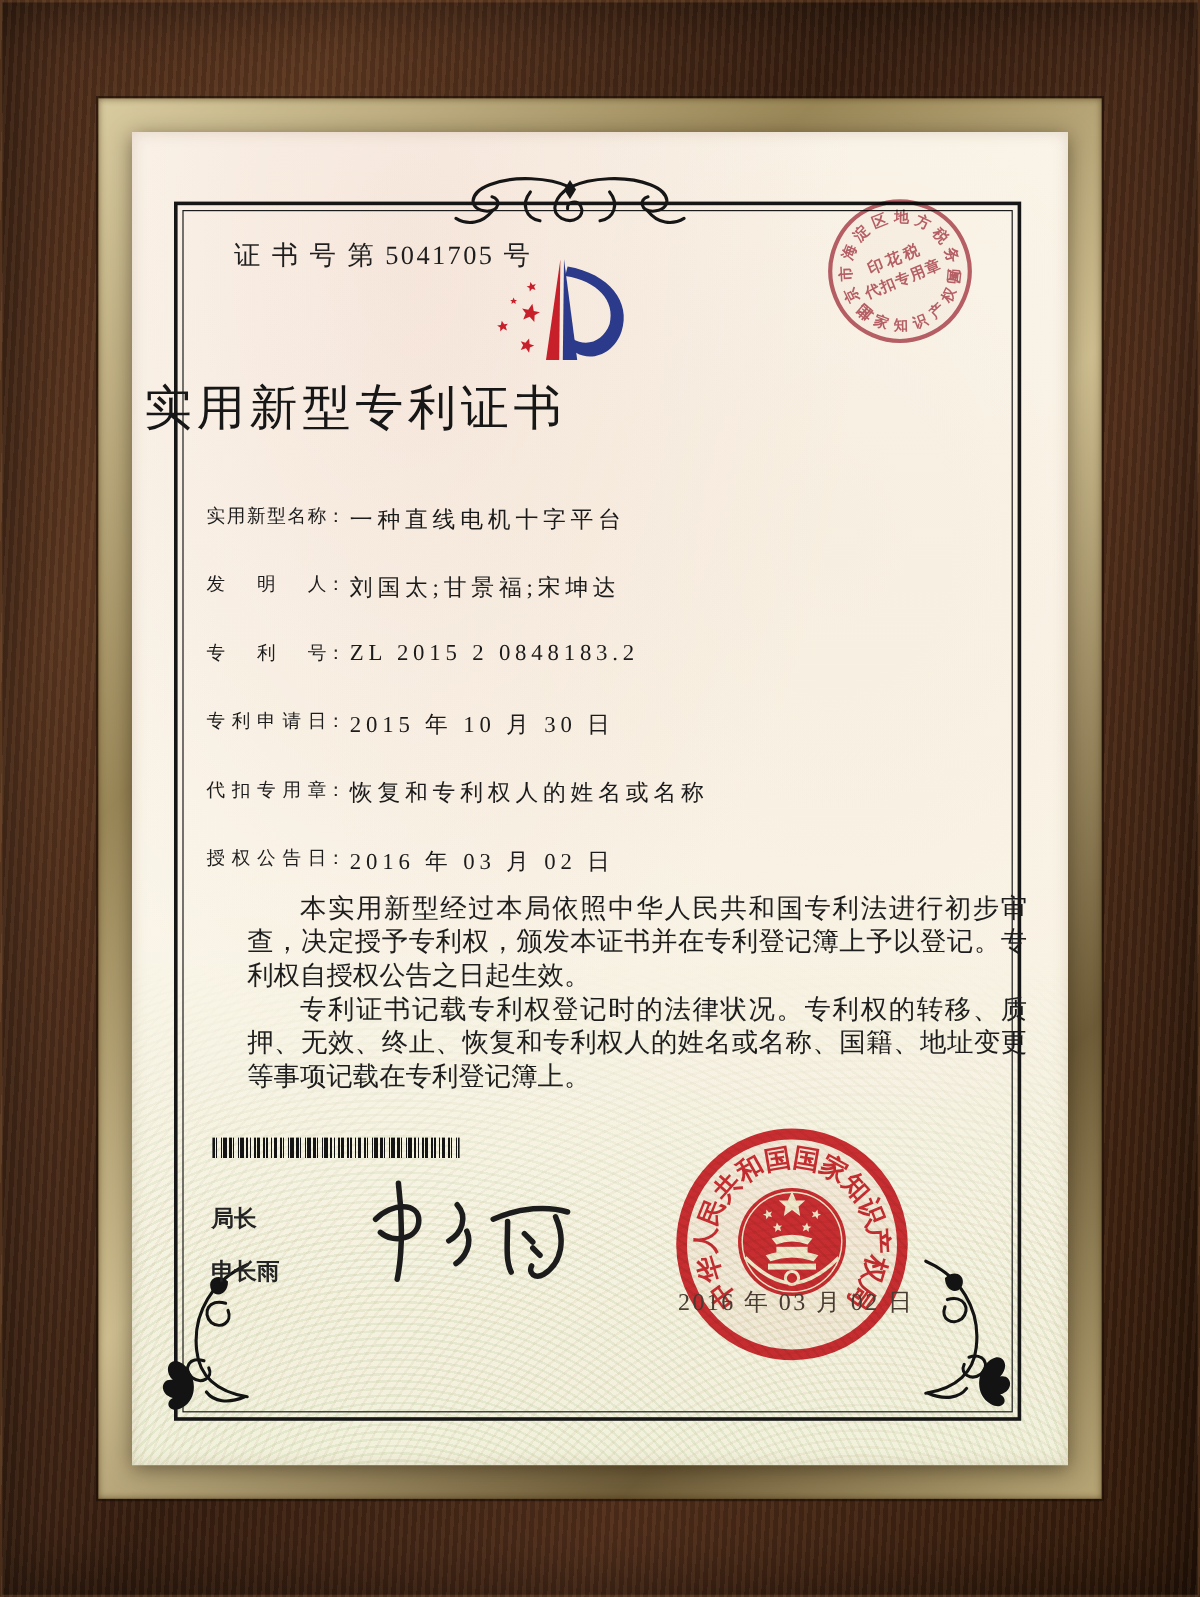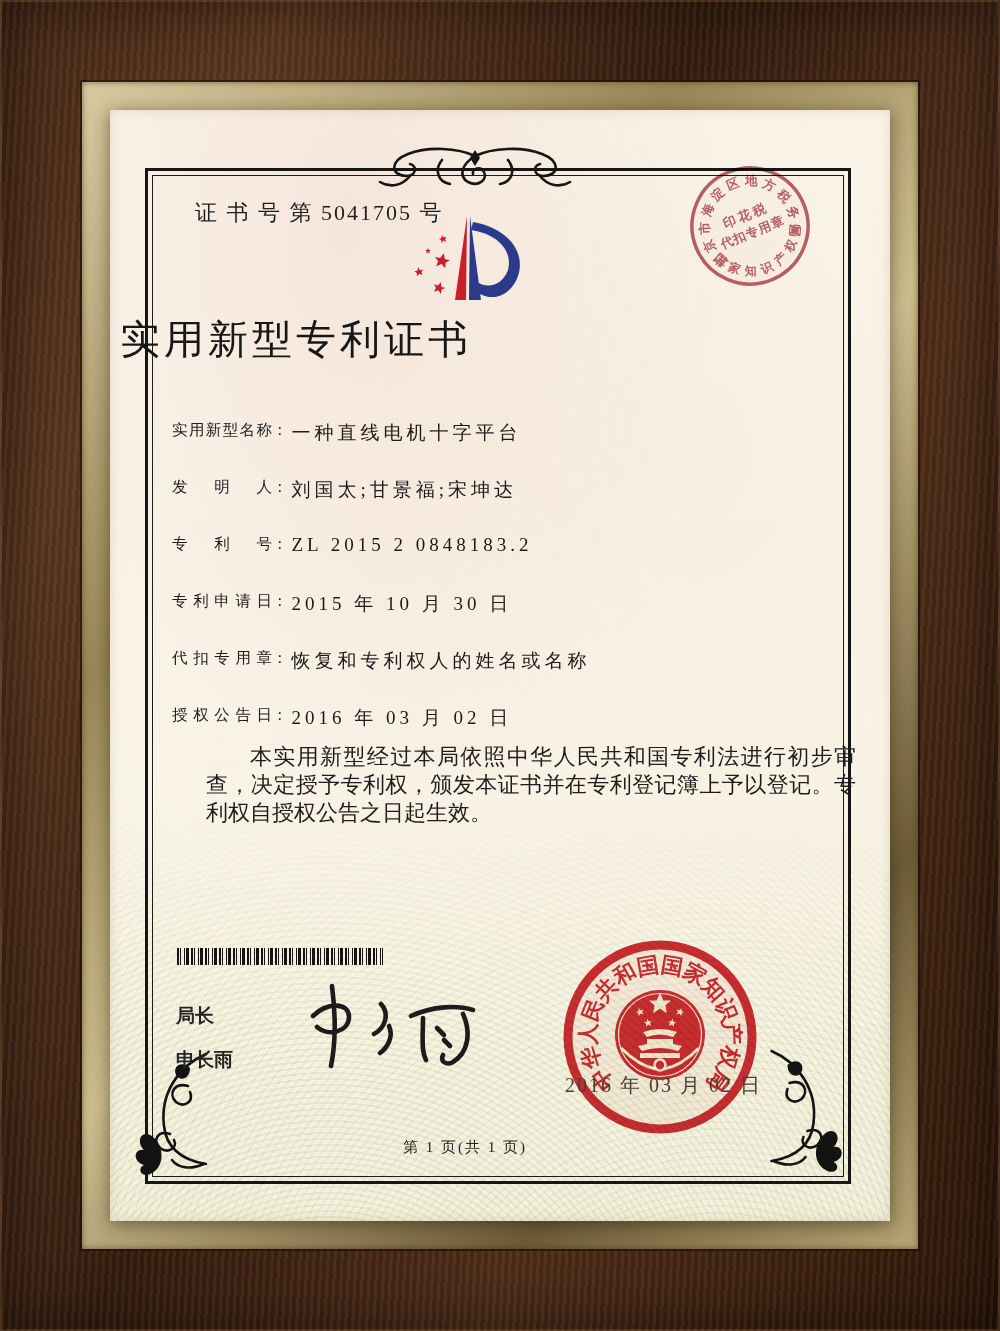--- a/index.html
+++ b/index.html
@@ -153,20 +153,21 @@
       </div>
       <div class="field-row">
         <span class="field-label">授权公告日</span>
           <span class="field-colon">：</span>
         <span class="field-value">2016 年 03 月 02 日</span>
       </div>
     </div>
 
     <div class="body-text">
       <p>本实用新型经过本局依照中华人民共和国专利法进行初步审查，决定授予专利权，颁发本证书并在专利登记簿上予以登记。专利权自授权公告之日起生效。</p>
+      <p>专利证书记载专利权登记时的法律状况。专利权的转移、质押、无效、终止、恢复和专利权人的姓名或名称、国籍、地址变更等事项记载在专利登记簿上。</p>
     </div>
 
     <div class="barcode"></div>
 
     <div class="issuer">
       <div>局长</div>
       <div>申长雨</div>
     </div>
 
     <svg class="signature" viewBox="0 0 190 98">
@@ -243,15 +244,14 @@
           <text x="48.87344227046148" y="107.01111919237408" transform="rotate(21 48.87344227046148 107.01111919237408)" text-anchor="middle" dominant-baseline="central" font-size="12" font-weight="bold" fill="#a93c4b">知</text>
           <text x="65" y="110" transform="rotate(0 65 110)" text-anchor="middle" dominant-baseline="central" font-size="12" font-weight="bold" fill="#a93c4b">识</text>
           <text x="81.1265577295385" y="107.01111919237408" transform="rotate(-21 81.1265577295385 107.01111919237408)" text-anchor="middle" dominant-baseline="central" font-size="12" font-weight="bold" fill="#a93c4b">产</text>
           <text x="95.11087728614862" y="98.44151714648274" transform="rotate(-42 95.11087728614862 98.44151714648274)" text-anchor="middle" dominant-baseline="central" font-size="12" font-weight="bold" fill="#a93c4b">权</text>
           <text x="105.09529358847655" y="85.4295724882796" transform="rotate(-63 105.09529358847655 85.4295724882796)" text-anchor="middle" dominant-baseline="central" font-size="12" font-weight="bold" fill="#a93c4b">局</text>
         </g>
       <text x="65" y="58" text-anchor="middle" font-size="13" font-weight="bold" fill="#a93c4b" letter-spacing="3">印花税</text>
       <text x="65" y="76" text-anchor="middle" font-size="12.5" font-weight="bold" fill="#a93c4b" letter-spacing="1">代扣专用章</text>
     </svg>
 
-    <div class="page-footer">第 1 页(共 1 页)</div>
   </div>
 </div>
 
 </body></html>

